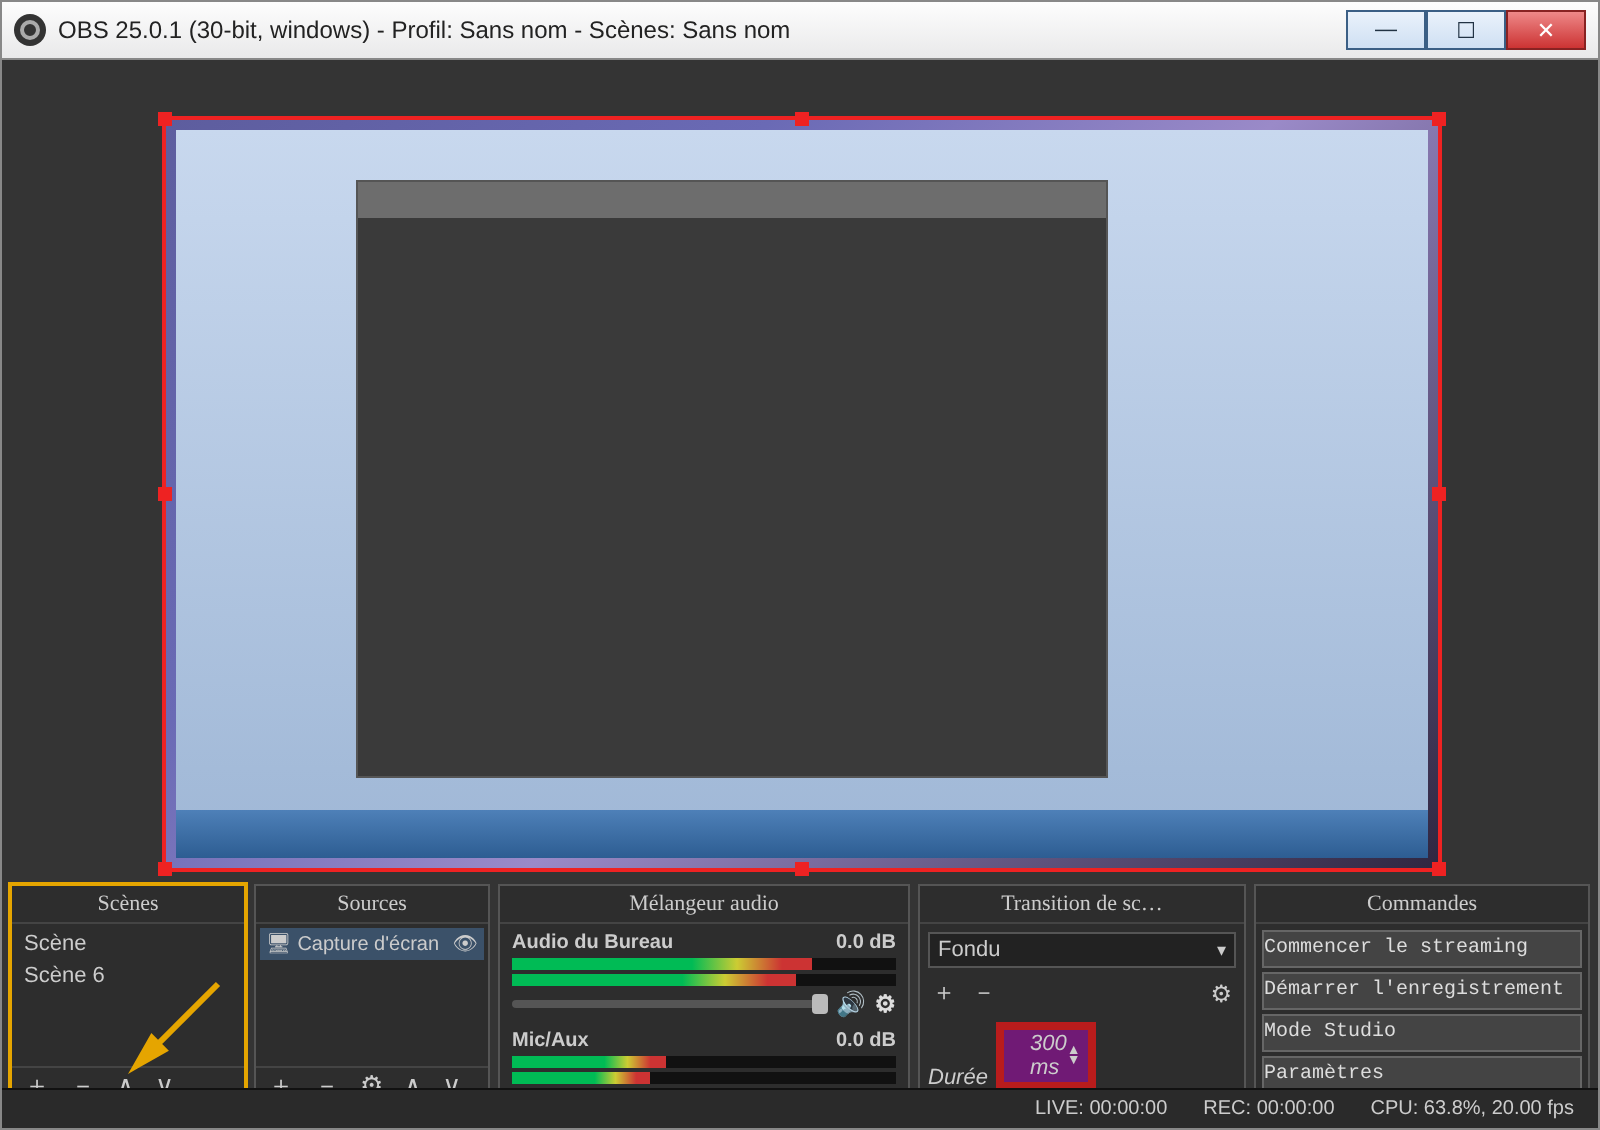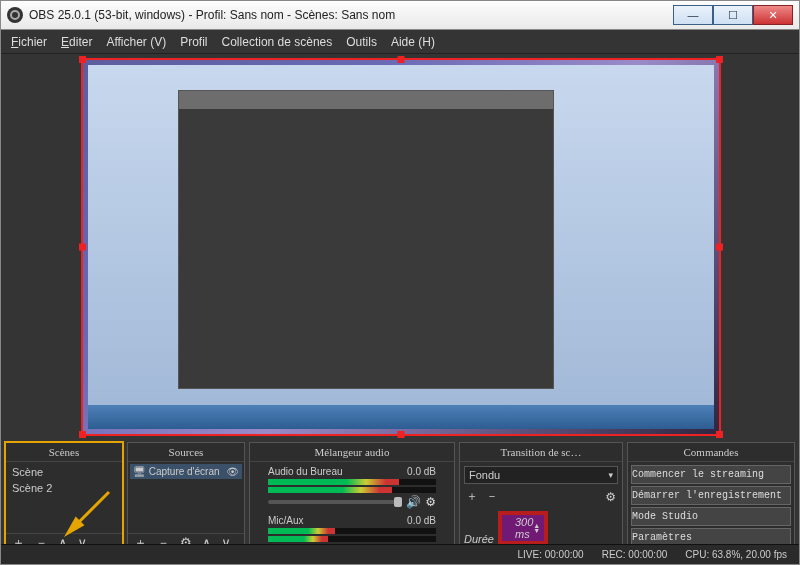--- a/index.html
+++ b/index.html
@@ -38,21 +38,21 @@
 .scenes { width:118px; outline:2px solid #e5a500; outline-offset:-1px;}
 .scenes .panel-body div { padding:2px 4px; cursor:pointer;}
 .arrow { position:absolute; left:58px; bottom:14px; width:50px; height:50px; pointer-events:none;}
 .arrow svg line,.arrow svg polygon{stroke:#e5a500;fill:#e5a500;stroke-width:3;}
 
 .sources { width:118px;}
 .src-item { background:#3b5169; padding:2px 3px; display:flex; align-items:center; gap:3px; font-size:10px; font-family:"Courier New",monospace; cursor:pointer;}
 .src-item .eye{margin-left:auto;}
 
 .mixer { flex:1;}
-.mix-ch { margin:2px 16px 6px; font-family:"Courier New",monospace;}
+.mix-ch { margin:2px 4px 6px; font-family:"Courier New",monospace;font-weight:bold;}
 .mix-head { display:flex; font-size:10px; color:#ccc;}
 .mix-head .db{margin-left:auto;}
 .meter { height:6px; background:#111; position:relative; margin:2px 0;}
 .meter .bar{position:absolute;left:0;top:0;bottom:0;background:linear-gradient(90deg,#0b5,#0b5 60%,#cc3 75%,#c33 90%);}
 .ctrl { display:flex; align-items:center; gap:4px;}
 .ctrl .track{flex:1;height:4px;background:#555;border-radius:2px;position:relative;}
 .ctrl .thumb{position:absolute;right:0;top:-3px;width:8px;height:10px;background:#bbb;border-radius:2px;}
 .ctrl .spk,.ctrl .cog{color:#ddd;font-size:12px;cursor:pointer;}
 
 .trans { width:164px;}
@@ -69,38 +69,29 @@
 .cmds .panel-body{display:flex;flex-direction:column;gap:2px;padding:3px;}
 .cmd-btn{background:#444;border:1px solid #666;color:#ddd;font-size:10px;font-family:"Courier New",monospace;padding:3px 0;cursor:pointer;}
 
 .statusbar{position:absolute;left:0;right:0;bottom:0;height:20px;background:#2a2a2a;border-top:1px solid #111;display:flex;align-items:center;justify-content:flex-end;gap:18px;padding:0 12px;color:#ccc;font-size:10px;font-family:"Courier New",monospace;}
 </style>
 </head>
 <body>
 
 <div class="titlebar">
   <div class="obs-logo"></div>
-  <div class="title">OBS 25.0.1 (53-bit, windows) - Profil: Sans nom - Scènes: Sans nom</div>
+  <div class="title">OBS 25.0.1 (30-bit, windows) - Profil: Sans nom - Scènes: Sans nom</div>
   <div class="winbtns">
     <div class="winbtn">—</div>
     <div class="winbtn">☐</div>
     <div class="winbtn close">✕</div>
   </div>
 </div>
 
 <div class="window-body">
-  <div class="menubar">
-    <span><u>F</u>ichier</span>
-    <span><u>E</u>diter</span>
-    <span>Afficher (V)</span>
-    <span>Profil</span>
-    <span>Collection de scènes</span>
-    <span>Outils</span>
-    <span>Aide (H)</span>
-  </div>
 
   <div class="preview">
     <div class="handle h-tl"></div>
     <div class="handle h-tr"></div>
     <div class="handle h-bl"></div>
     <div class="handle h-br"></div>
     <div class="handle h-t"></div>
     <div class="handle h-b"></div>
     <div class="handle h-l"></div>
     <div class="handle h-r"></div>
@@ -109,21 +100,21 @@
       <div class="taskbar"></div>
     </div>
   </div>
 
   <div class="panel-row">
 
     <div class="panel scenes">
       <div class="panel-title">Scènes</div>
       <div class="panel-body">
         <div>Scène</div>
-        <div>Scène 2</div>
+        <div>Scène 6</div>
       </div>
       <div class="panel-foot">
         <span class="ibtn">＋</span>
         <span class="ibtn">－</span>
         <span class="ibtn">∧</span>
         <span class="ibtn">∨</span>
       </div>
       <div class="arrow">
         <svg viewBox="0 0 50 50">
             <line x1="45" y1="5" x2="10" y2="40"></line>

